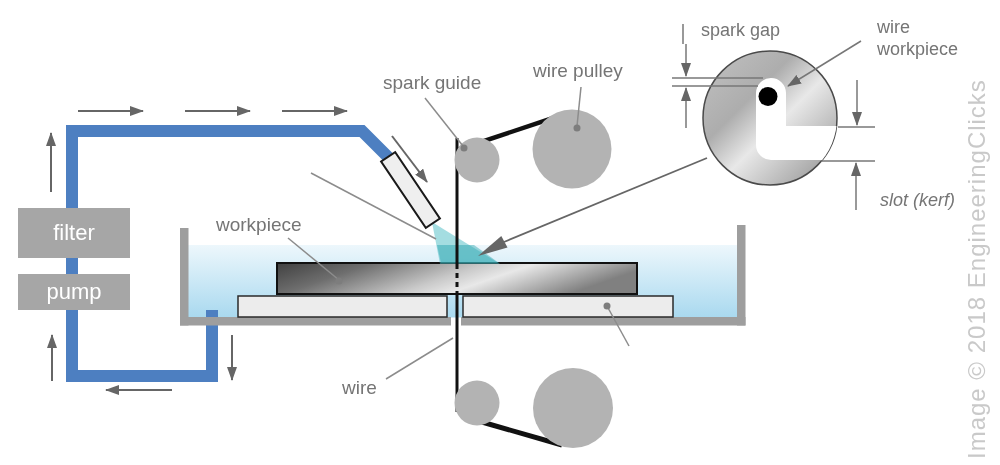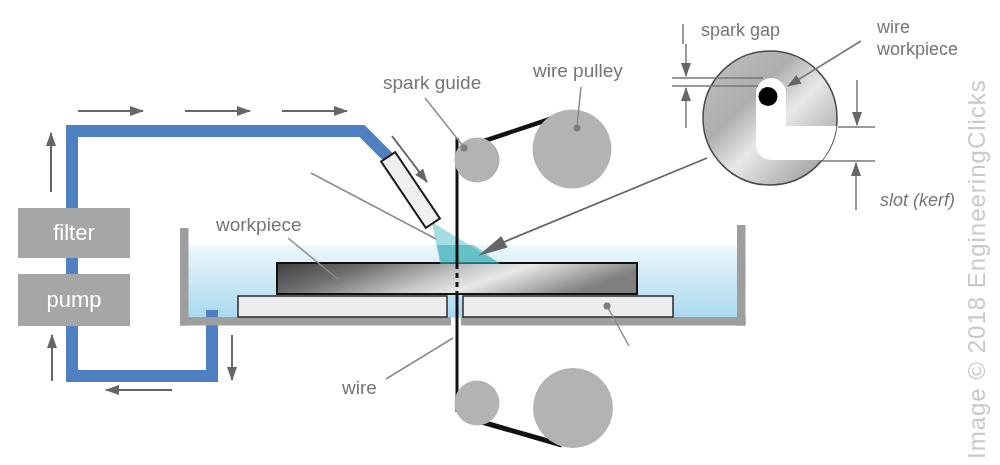--- a/index.html
+++ b/index.html
@@ -142,21 +142,21 @@
     <line x1="821" y1="161" x2="875" y2="161"></line>
     <line x1="856" y1="210" x2="856" y2="163" marker-end="url(#ah)"></line>
   </g>
 
   <line x1="861" y1="41" x2="788" y2="86" stroke="#777777" stroke-width="1.5" marker-end="url(#ah)"></line>
 </svg>
 
 <div class="box" style="left:18px;top:208px;width:112px;height:50px;">
   <span>filter</span>
 </div>
-<div class="box" style="left:18px;top:274px;width:112px;height:52px;">
+<div class="box" style="left:18px;top:274px;width:112px;height:36px;">
   <span>pump</span>
 </div>
 
 <div class="lbl" style="left:216px;top:214px;">workpiece</div>
 <div class="lbl" style="left:383px;top:72px;">spark guide</div>
 <div class="lbl" style="left:533px;top:60px;">wire pulley</div>
 <div class="lbl" style="left:342px;top:377px;">wire</div>
 <div class="lbl dim-lbl" style="left:688px;top:20px;">spark gap</div>
 <div class="lbl dim-lbl" style="left:864px;top:16px;line-height:22px;">
   <div>wire</div>

